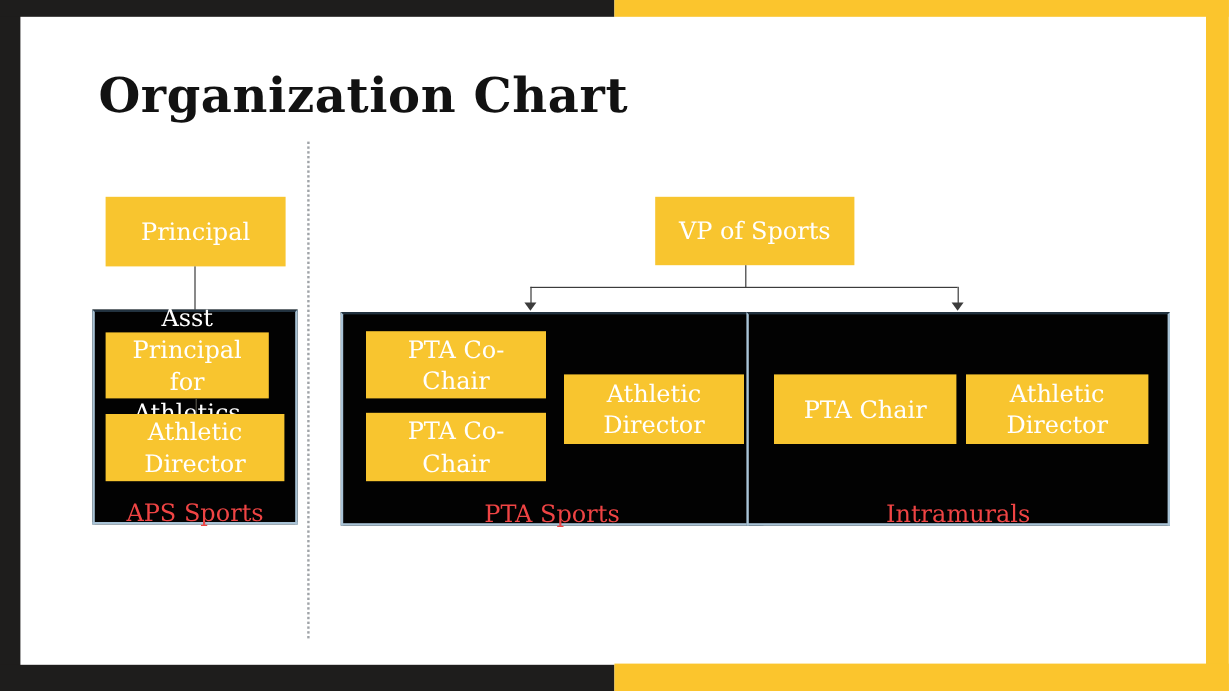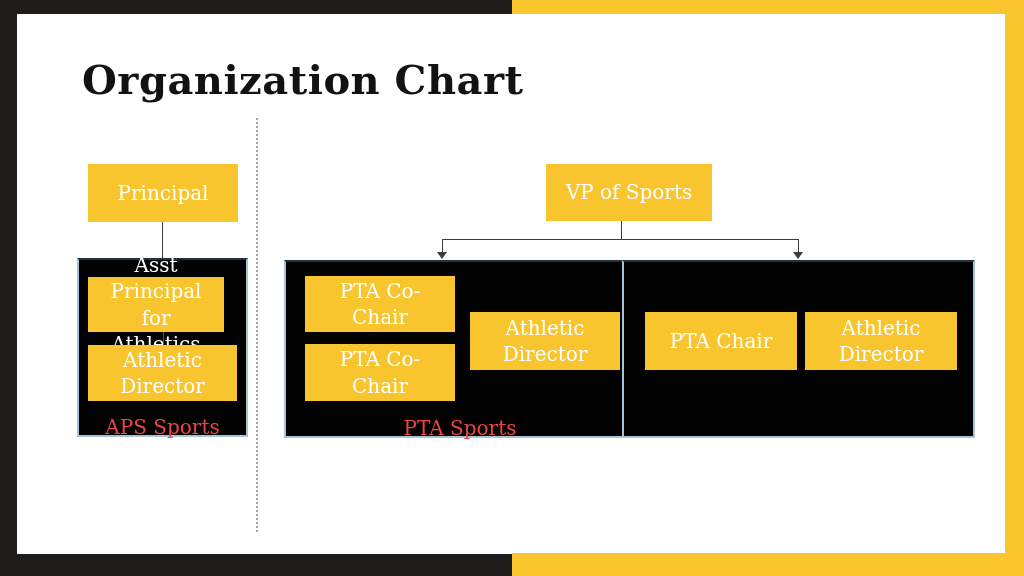--- a/index.html
+++ b/index.html
@@ -102,15 +102,16 @@
   <div class="panel" style="left:284px; top:260px; width:352px; height:178px;">
     <div class="ybox" style="left:19px; top:14px; width:150px; height:56px;">PTA Co-Chair</div>
     <div class="ybox" style="left:19px; top:82px; width:150px; height:57px;">PTA Co-Chair</div>
     <div class="ybox" style="left:184px; top:50px; width:150px; height:58px;">Athletic Director</div>
     <div class="panel-label">PTA Sports</div>
   </div>
 
   <div class="panel" style="left:622px; top:260px; width:353px; height:178px;">
     <div class="ybox" style="left:21px; top:50px; width:152px; height:58px;">PTA Chair</div>
     <div class="ybox" style="left:181px; top:50px; width:152px; height:58px;">Athletic Director</div>
+    <div class="panel-label">Intramurals</div>
   </div>
 
 </div>
 
 </body></html>

